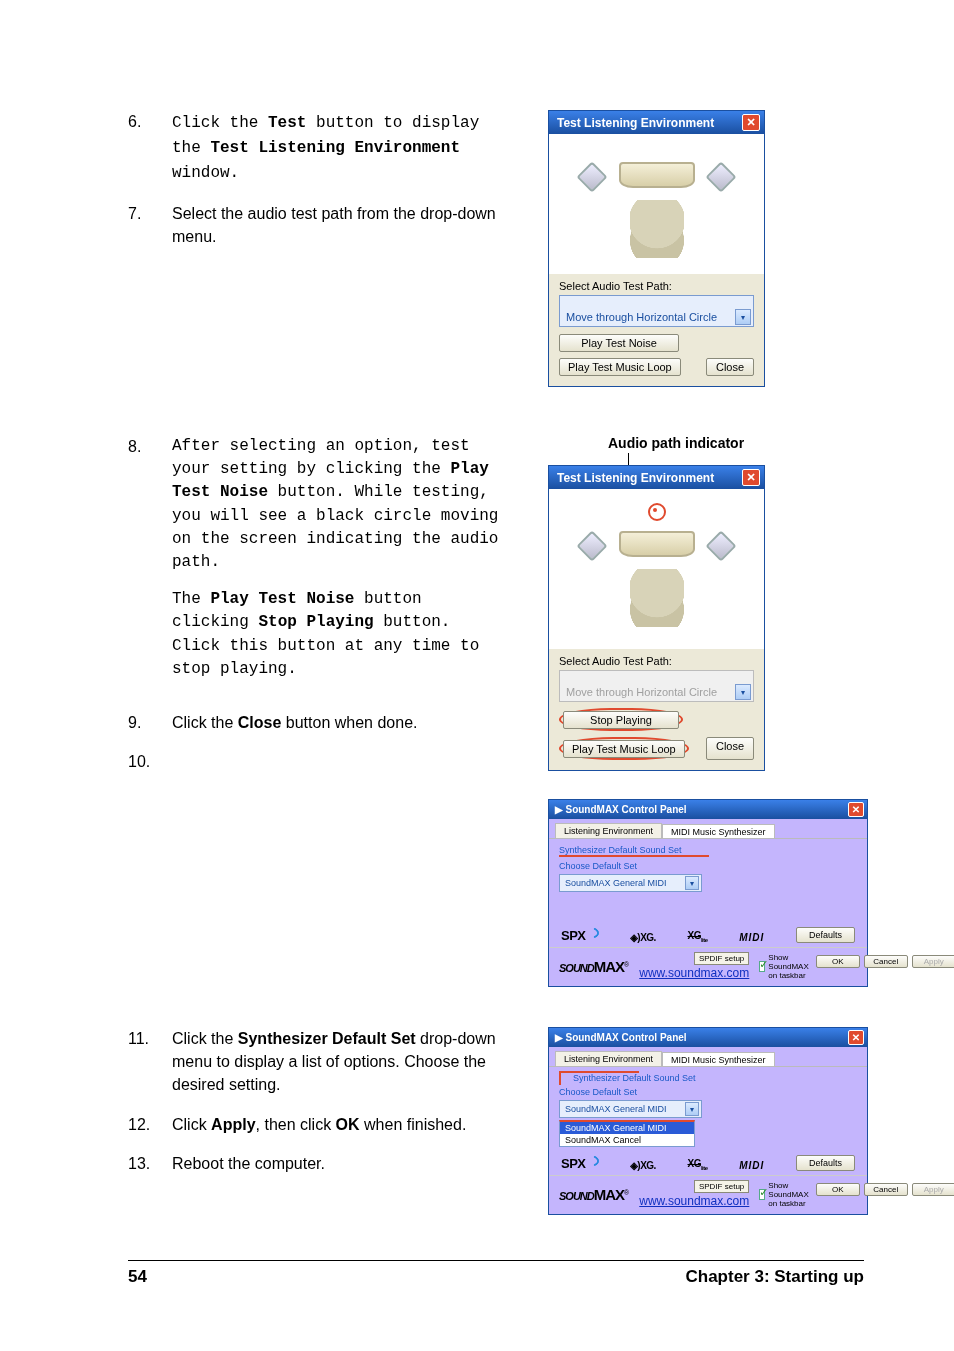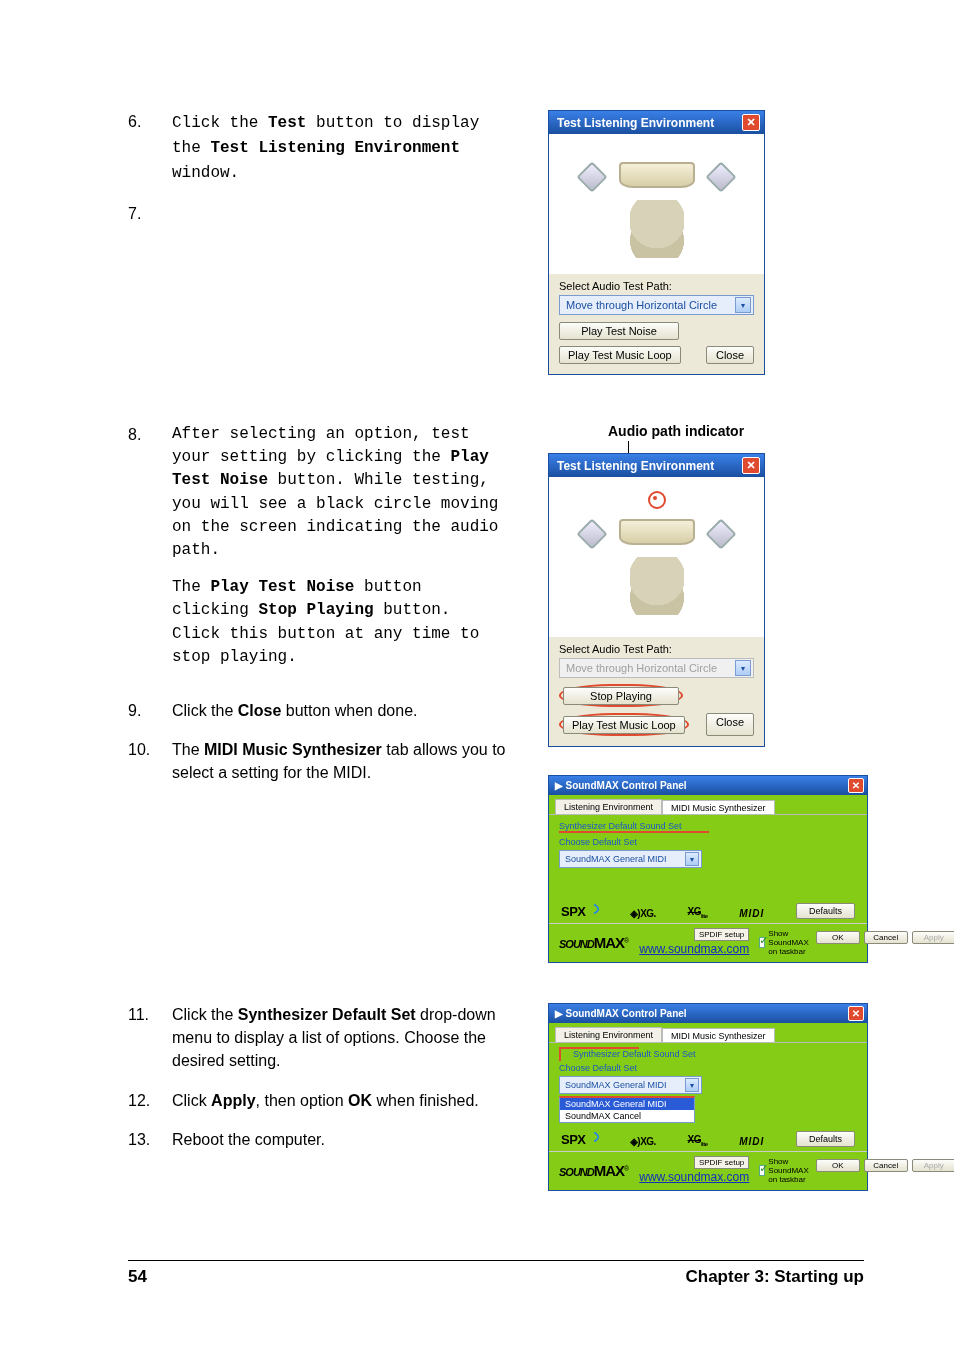--- a/index.html
+++ b/index.html
@@ -148,21 +148,21 @@
   }
   .tle-select {
     display: flex;
     border: 1px solid #7a9bd0;
     background: #e6eefc;
     font-size: 11px;
     color: #1a4fa0;
     height: 18px;
     align-items: center;
     justify-content: space-between;
-    padding: 0 2px 0 6px;
+    padding: 12px 2px 0 6px;
     margin-bottom: 6px;
   }
   .tle-select.dim { color: #a0a0a0; border-color: #bcbcbc; background: #f0f0f0; }
   .dd-btn {
     width: 14px; height: 14px;
     background: linear-gradient(180deg,#dbeaff,#aecdf5);
     border: 1px solid #7a9bd0;
     display: flex; align-items: center; justify-content: center;
     color: #1a4fa0; font-size: 8px;
   }
@@ -183,21 +183,21 @@
   .circ-mark {
     border: 2px solid #e04a2e;
     border-radius: 50% / 60%;
     display: inline-block;
     padding: 0 2px;
   }
   
   .smax-window {
     width: 318px;
     border: 1px solid #1a4fa0;
-    background: #84cc16;
+    background: #c4b5fd;
     font-family: Tahoma, Arial, sans-serif;
     font-size: 10px;
   }
   .smax-title {
     display: flex;
     align-items: center;
     justify-content: space-between;
     background: linear-gradient(180deg,#3a80e8 0%,#1a4fa0 100%);
     color: #fff;
     font-weight: bold;
@@ -365,20 +365,21 @@
         <li class="step">
           <div class="num">6.</div>
           <div class="body">
             <span class="para">
               <span>Click the </span><span class="bold">Test</span><span> button to display the </span><span class="bold">Test Listening Environment</span><span> window.</span>
             </span>
           </div>
         </li>
         <li class="step">
           <div class="num">7.</div>
+          <div class="body">Select the audio test path from the drop-down menu.</div>
         </li>
       </ol>
     </div>
     <div class="right">
       <div class="tle-window">
         <div class="tle-title">
           <span>Test Listening Environment</span>
           <span class="tle-close">✕</span>
         </div>
         <div class="tle-body">
@@ -420,23 +421,20 @@
           </div>
         </li>
         <li class="step">
           <div class="num">9.</div>
           <div class="body">
             <span>Click the </span><span class="bold">Close</span><span> button when done.</span>
           </div>
         </li>
         <li class="step">
           <div class="num">10.</div>
-          <div class="body">
-            <span>The </span><span class="bold">MIDI Music Synthesizer</span><span> tab allows you to select a setting for the MIDI.</span>
-          </div>
         </li>
       </ol>
     </div>
     <div class="right">
       <div class="callout-label">Audio path indicator</div>
       <div class="callout-line"></div>
       <div class="tle-window">
         <div class="tle-title">
           <span>Test Listening Environment</span>
           <span class="tle-close">✕</span>
@@ -515,21 +513,21 @@
       <ol>
         <li class="step">
           <div class="num">11.</div>
           <div class="body">
             <span>Click the </span><span class="bold">Synthesizer Default Set</span><span> drop-down menu to display a list of options. Choose the desired setting.</span>
           </div>
         </li>
         <li class="step">
           <div class="num">12.</div>
           <div class="body">
-            <span>Click </span><span class="bold">Apply</span><span>, then option </span><span class="bold">OK</span><span> when finished.</span>
+            <span>Click </span><span class="bold">Apply</span><span>, then click </span><span class="bold">OK</span><span> when finished.</span>
           </div>
         </li>
         <li class="step">
           <div class="num">13.</div>
           <div class="body">Reboot the computer.</div>
         </li>
       </ol>
     </div>
     <div class="right">
       <div class="smax-window">

